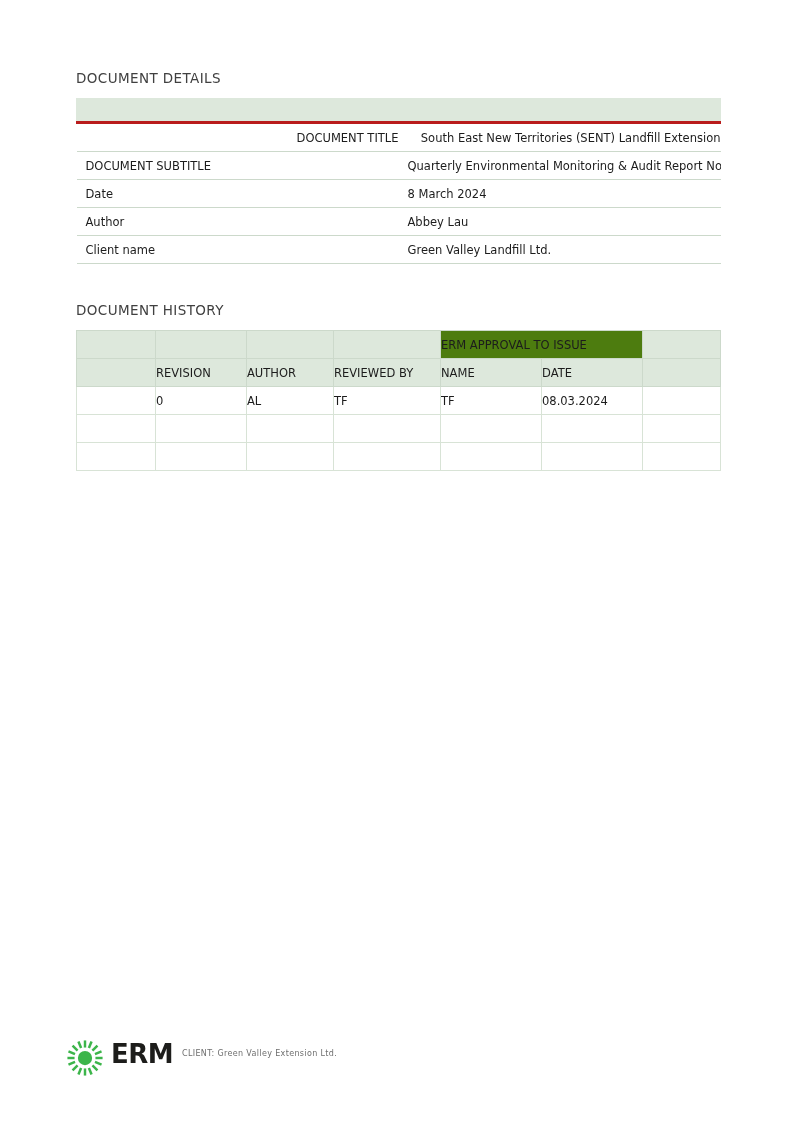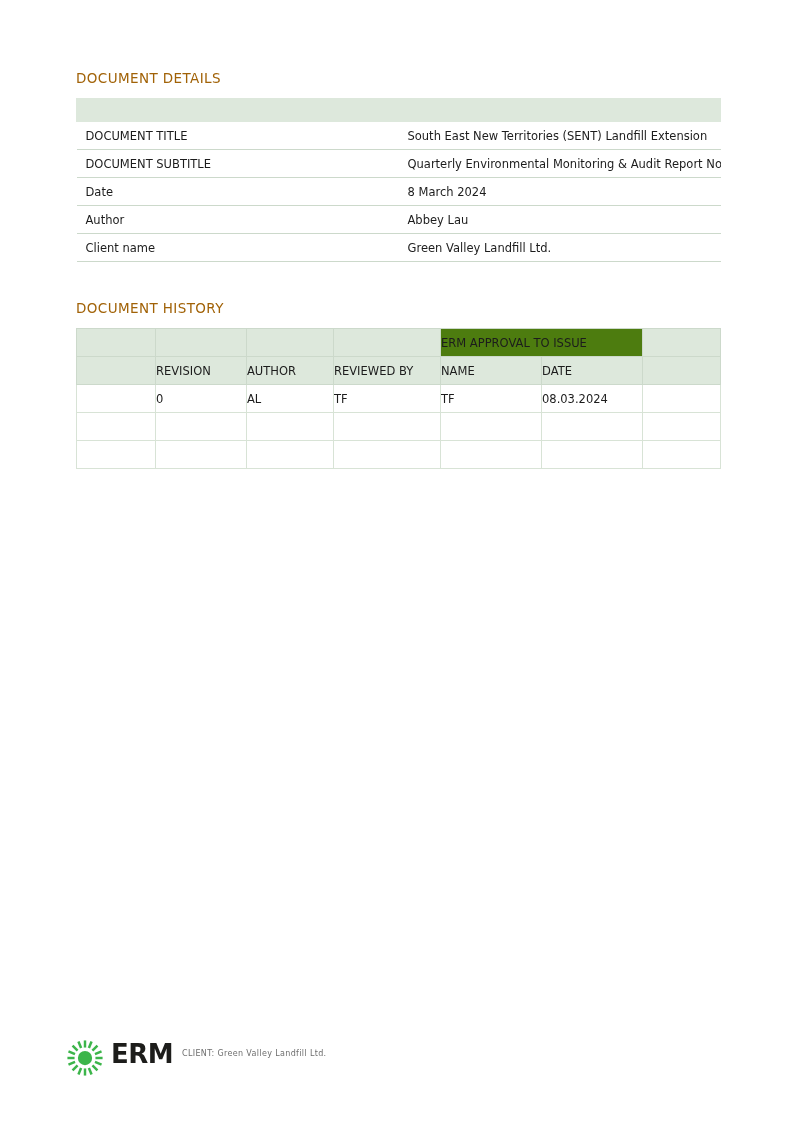--- a/index.html
+++ b/index.html
@@ -22,21 +22,21 @@
     background: #ffffff;
     overflow: hidden;
   }
   .content {
     position: absolute;
     left: 76px;
     top: 70px;
     width: 645px;
   }
   .section-heading {
-    color: #a16207;
+    color: #404040;
     font-size: 13.5px;
     letter-spacing: 0.4px;
     font-weight: normal;
     margin: 0 0 12px 0;
   }
   table.doc-table {
     border-collapse: collapse;
     width: 645px;
     table-layout: fixed;
   }
@@ -63,21 +63,22 @@
     border-right: none;
     border-top: none;
     border-bottom: 1px solid #ccd9cb;
     background: #ffffff;
     color: #1c1c1c;
     white-space: nowrap;
     overflow: hidden;
   }
   .details-table td.label { width: 190px; }
   .details-table .first-line td {
-    border-top: 1px solid #b91c1c;
+    border-top: 3px solid #b91c1c;
+    text-align: right;
   }
 
   
   .history-table {
     margin-top: 2px;
   }
   .history-table td {
     height: 27px;
     font-size: 11.5px;
     padding: 0 0 0 8px;
@@ -262,17 +263,17 @@
             <line x1="2.6" y1="13.1" x2="9.5" y2="15.9"></line>
             <line x1="30.5" y1="24.1" x2="37.4" y2="26.9"></line>
             <line x1="13.1" y1="37.4" x2="15.9" y2="30.5"></line>
             <line x1="24.1" y1="9.5" x2="26.9" y2="2.6"></line>
           </g>
         </g>
       </svg>
       <span class="logo-text">ERM</span>
     </div>
     <div class="footer-meta">
-      <div class="row1">CLIENT: Green Valley Landfill Ltd.</div>
+      <div class="row1">CLIENT: Green Valley Extension Ltd.</div>
     </div>
   </div>
 
 </div>
 
 </body></html>

